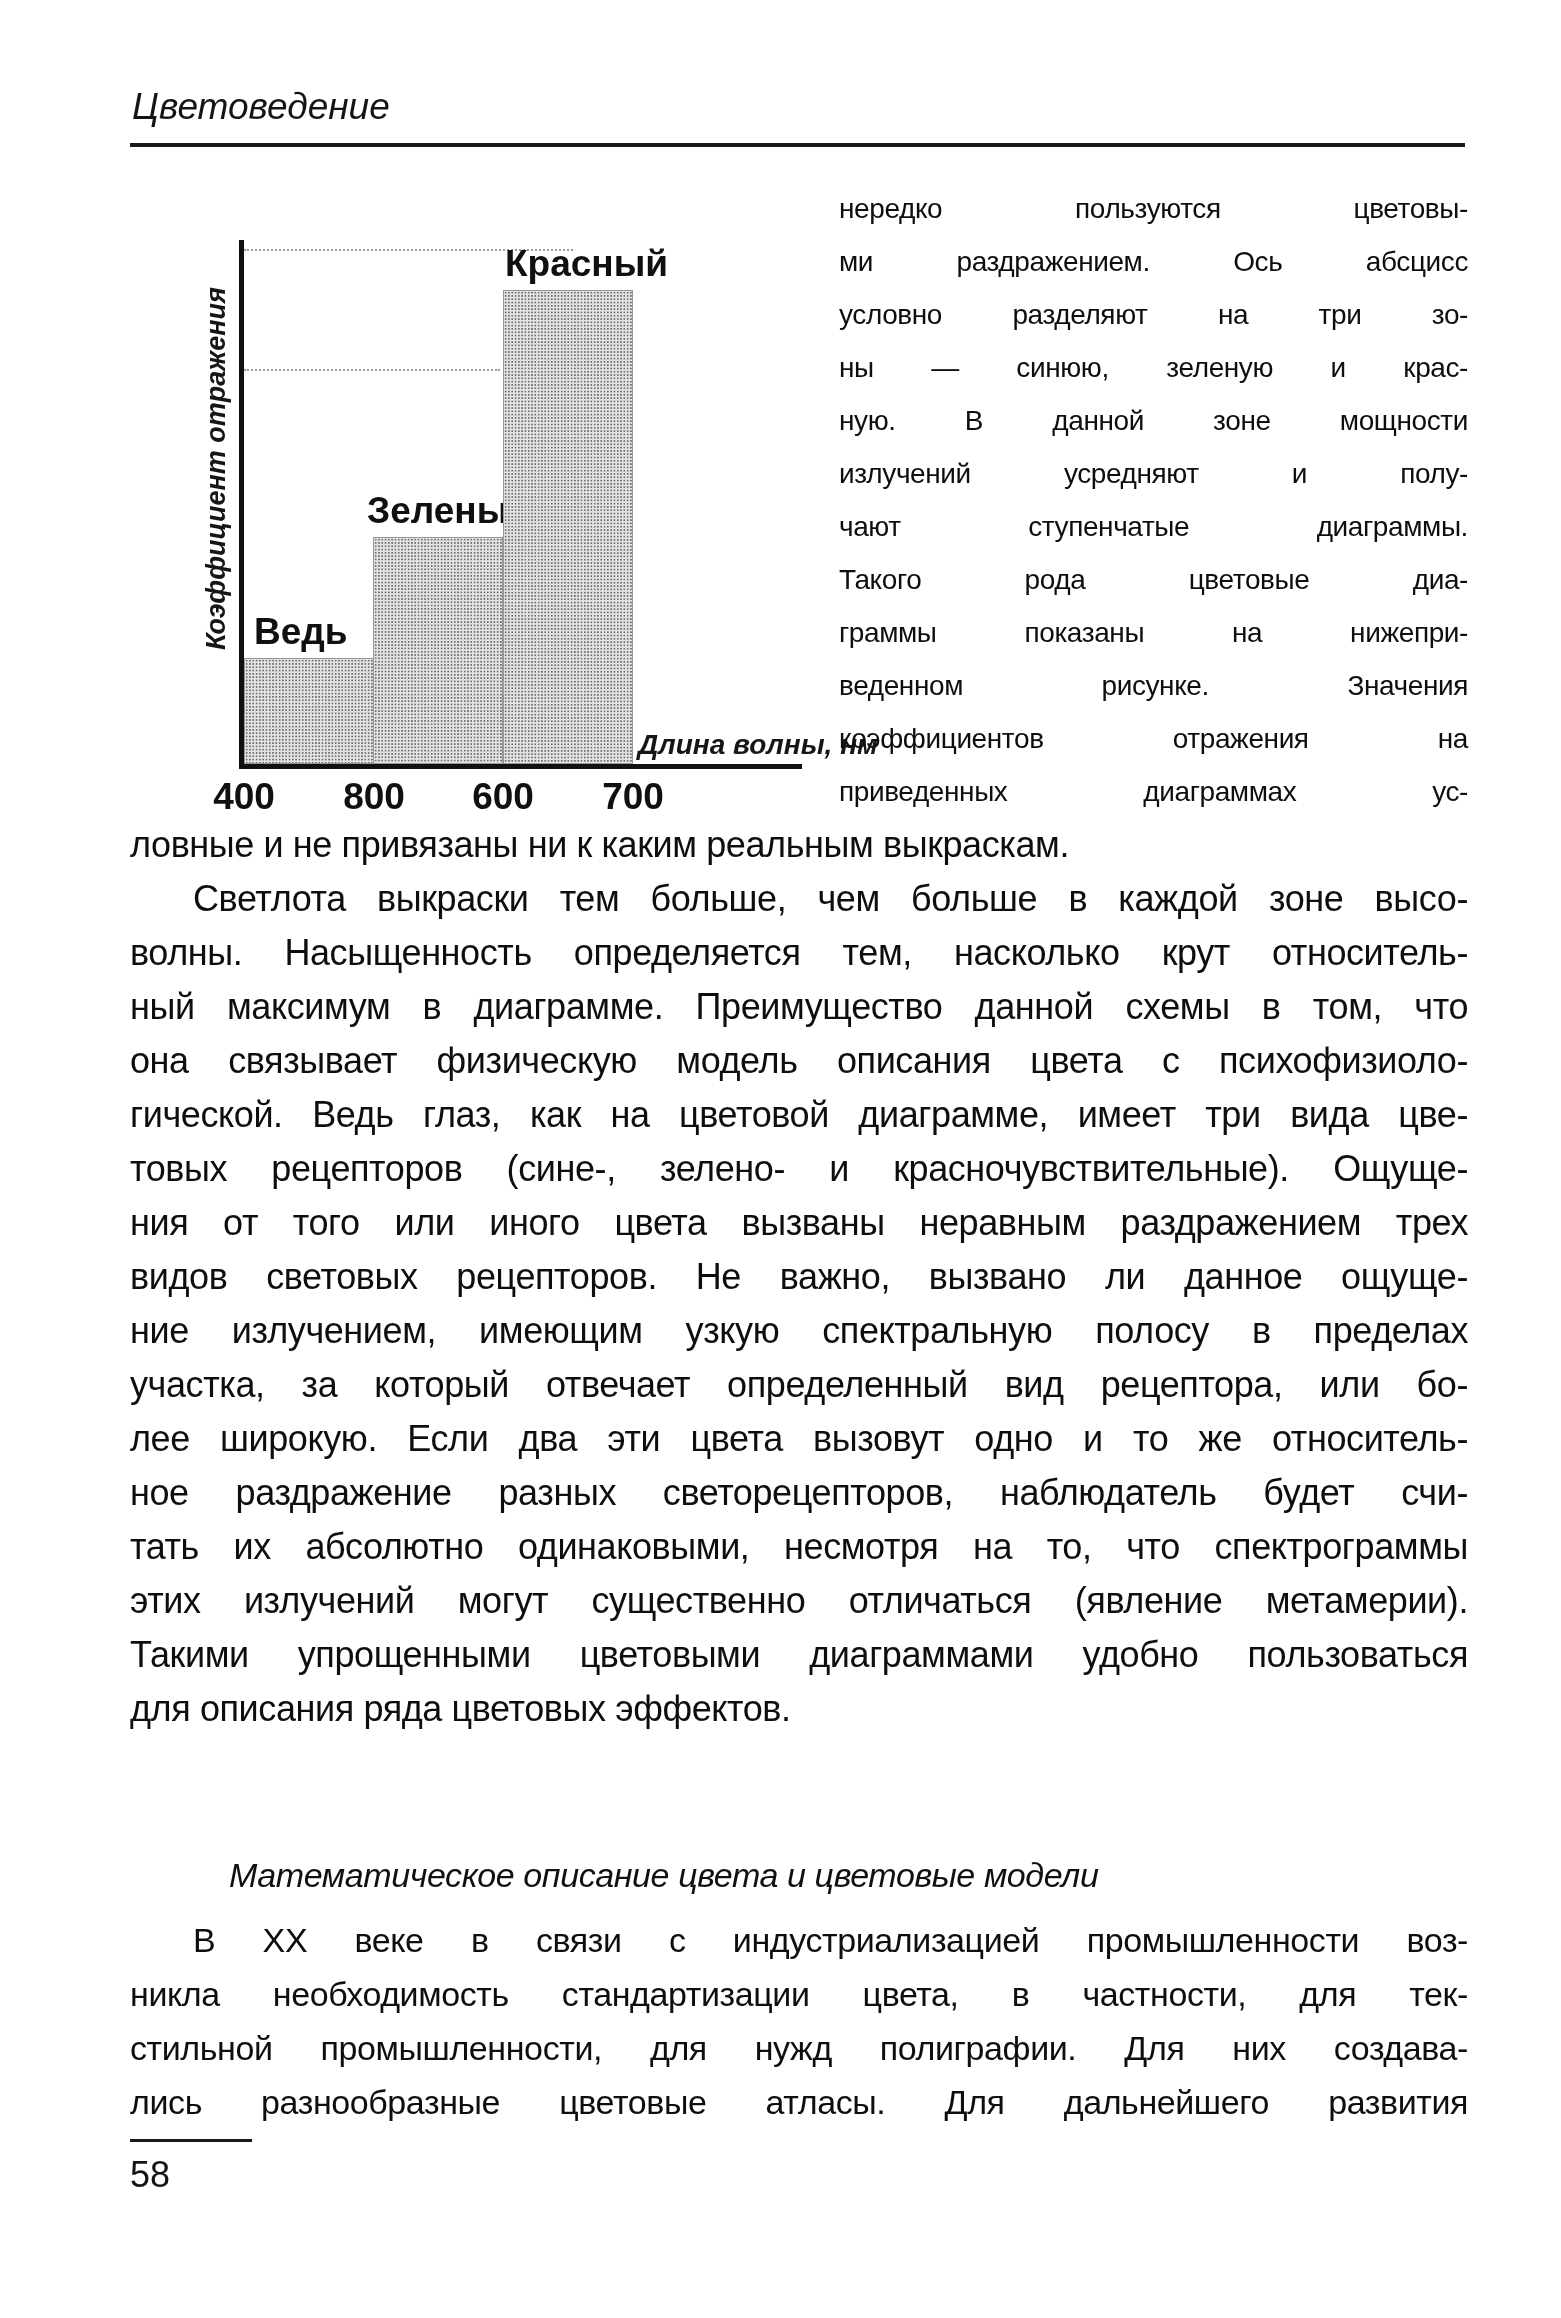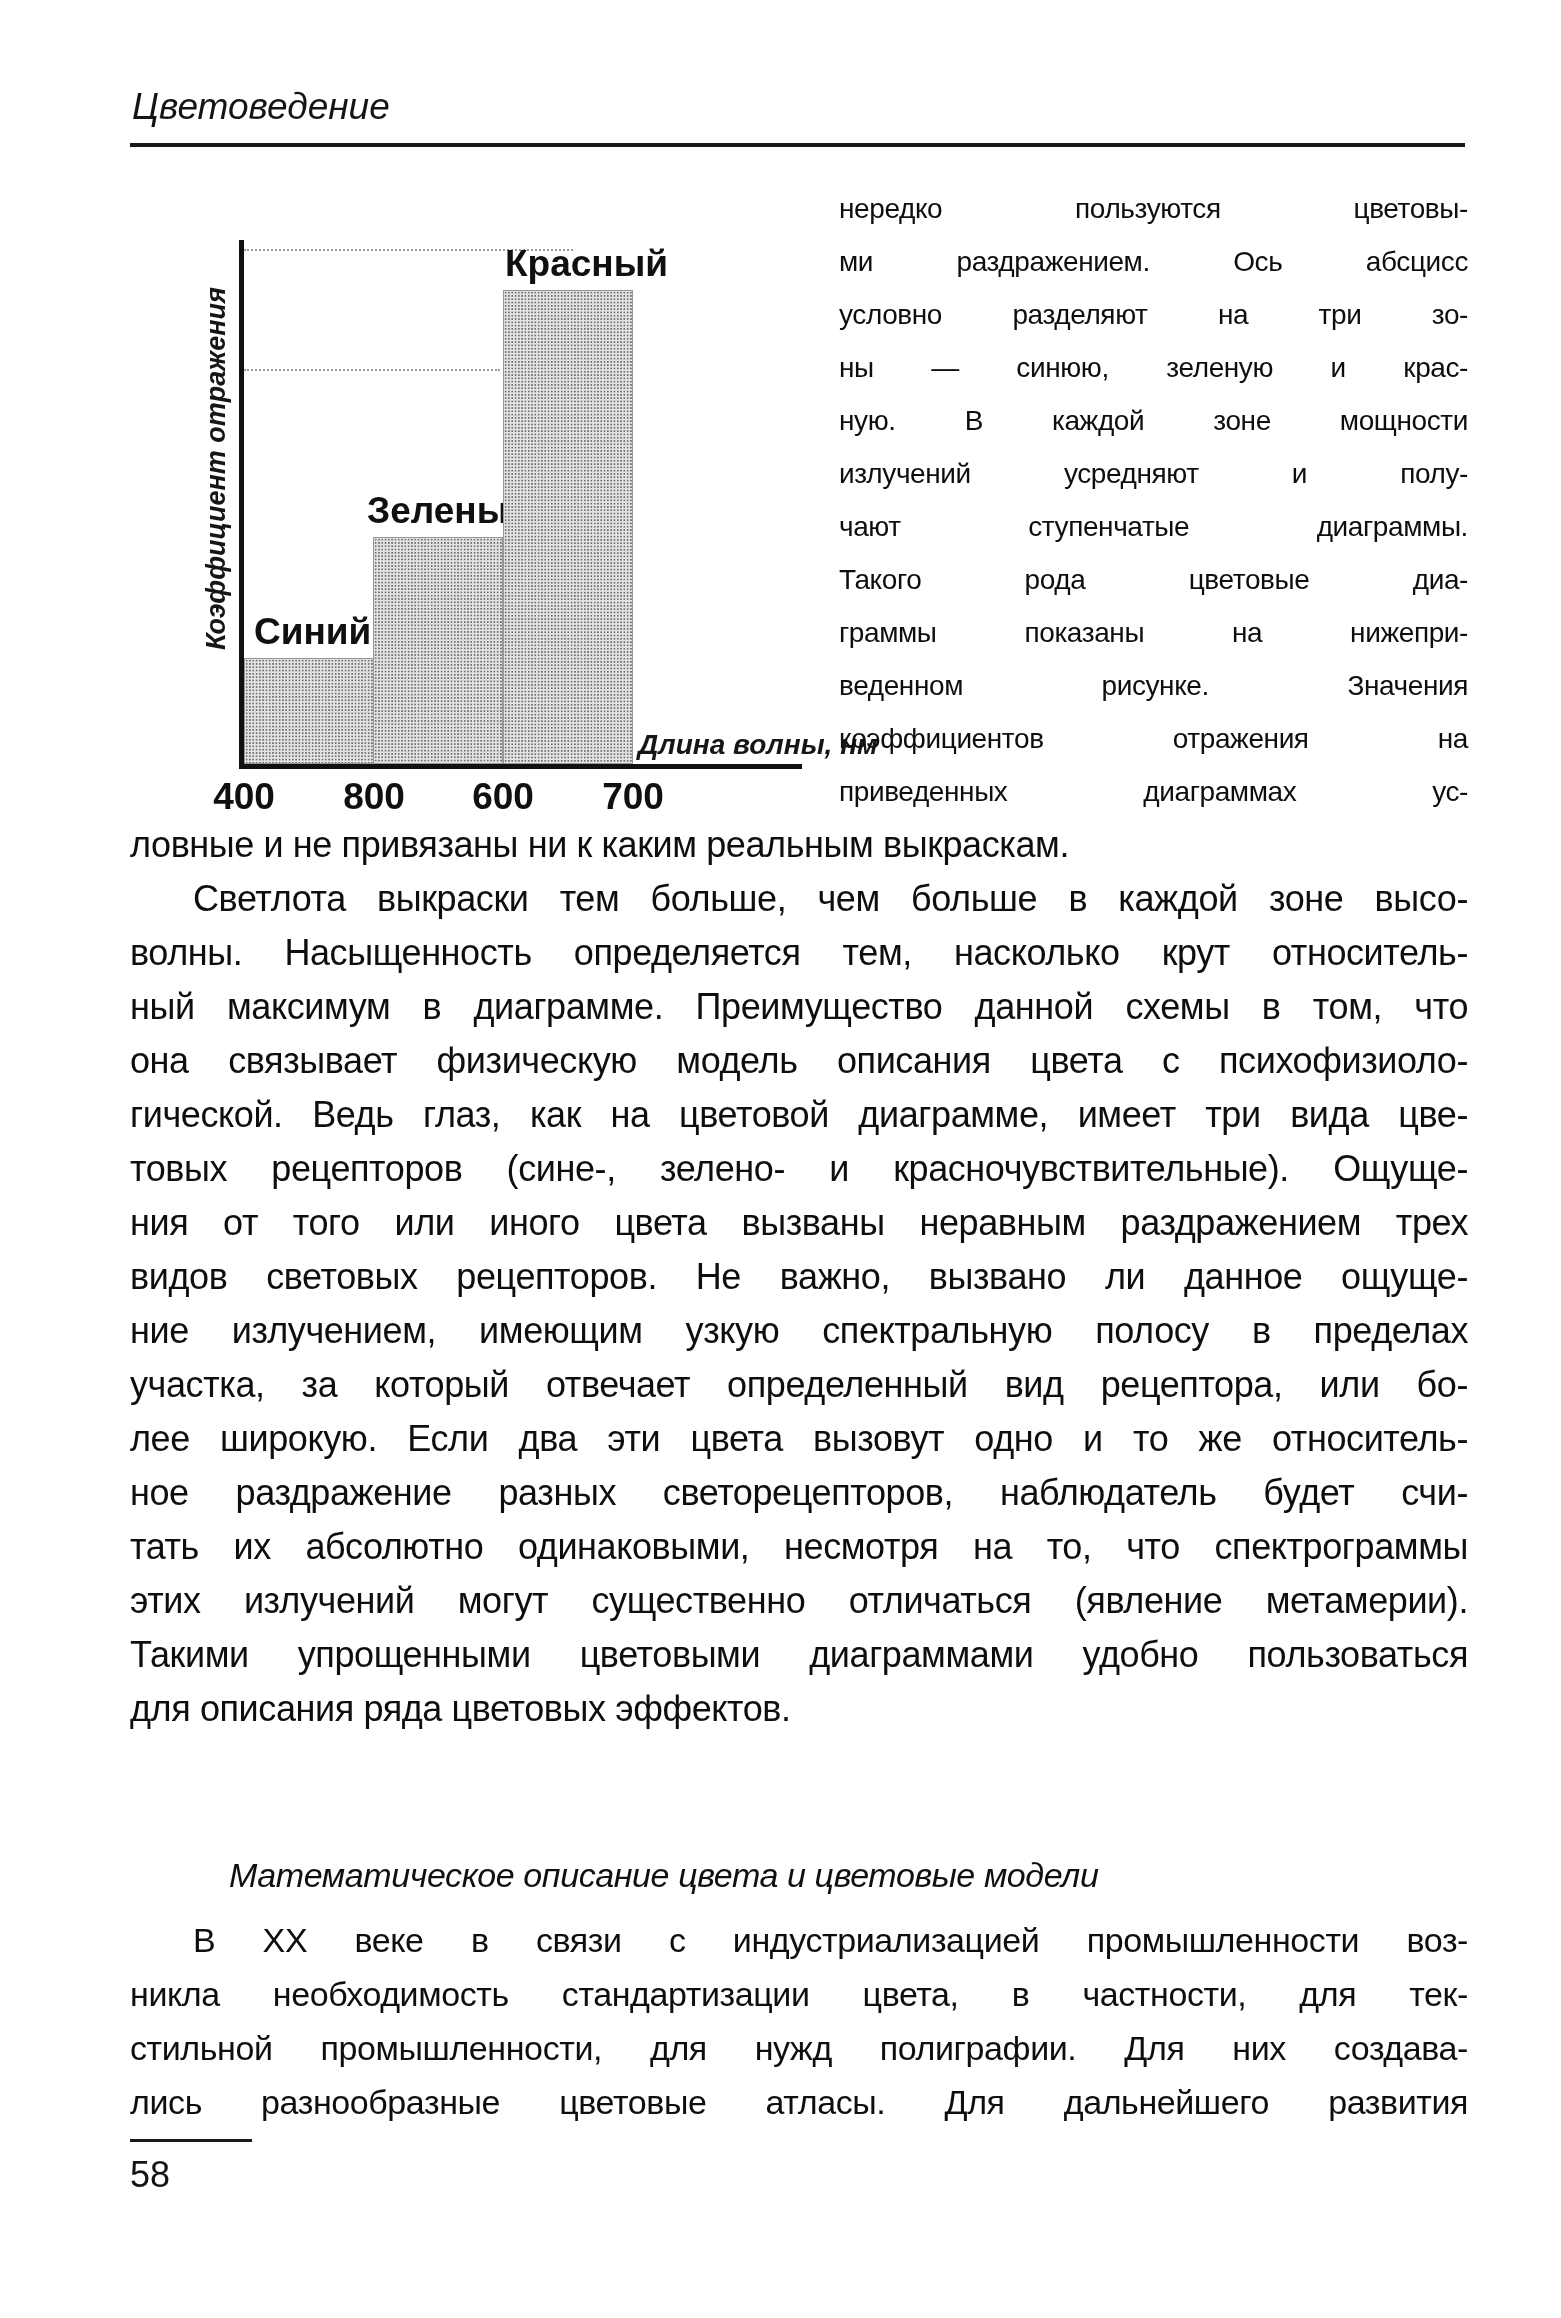--- a/index.html
+++ b/index.html
@@ -52,42 +52,42 @@
   <div class="running-head">Цветоведение</div>
   <div class="head-rule"></div>
 
   <figure class="chart">
     <div class="y-label">Коэффициент отражения</div>
     <div class="y-axis"></div>
     <div class="grid g1"></div>
     <div class="grid g2"></div>
     <div id="bars">
         <div class="bar" style="left: 57px; top: 422px; width: 130px; height: 106px;"></div>
-        <div class="bar-label" style="left: 67px; top: 375px;">Синий</div>
+        <div class="bar-label" style="left: 67px; top: 375px;">Ведь</div>
         <div class="bar" style="left: 186px; top: 301px; width: 130px; height: 227px;"></div>
         <div class="bar-label" style="left: 180px; top: 254px;">Зеленый</div>
         <div class="bar" style="left: 316px; top: 54px; width: 130px; height: 474px;"></div>
         <div class="bar-label" style="left: 318px; top: 6.5px;">Красный</div>
       </div>
     <div class="x-axis"></div>
     <div class="x-title">Длина волны, нм</div>
     <div id="ticks">
         <div class="tick" style="left: 4.1px;">400</div>
         <div class="tick" style="left: 134px;">800</div>
         <div class="tick" style="left: 263px;">600</div>
         <div class="tick" style="left: 393px;">700</div>
       </div>
   </figure>
 
   <div class="rcol" id="rcol">
       <div class="tline">нередко пользуются цветовы-</div>
       <div class="tline">ми раздражением. Ось абсцисс</div>
       <div class="tline">условно разделяют на три зо-</div>
       <div class="tline">ны — синюю, зеленую и крас-</div>
-      <div class="tline">ную. В каждой зоне мощности</div>
+      <div class="tline">ную. В данной зоне мощности</div>
       <div class="tline">излучений усредняют и полу-</div>
       <div class="tline">чают ступенчатые диаграммы.</div>
       <div class="tline">Такого рода цветовые диа-</div>
       <div class="tline">граммы показаны на нижепри-</div>
       <div class="tline">веденном рисунке. Значения</div>
       <div class="tline">коэффициентов отражения на</div>
       <div class="tline">приведенных диаграммах ус-</div>
     </div>
 
   <div class="bodyblock" id="bodyblock">

